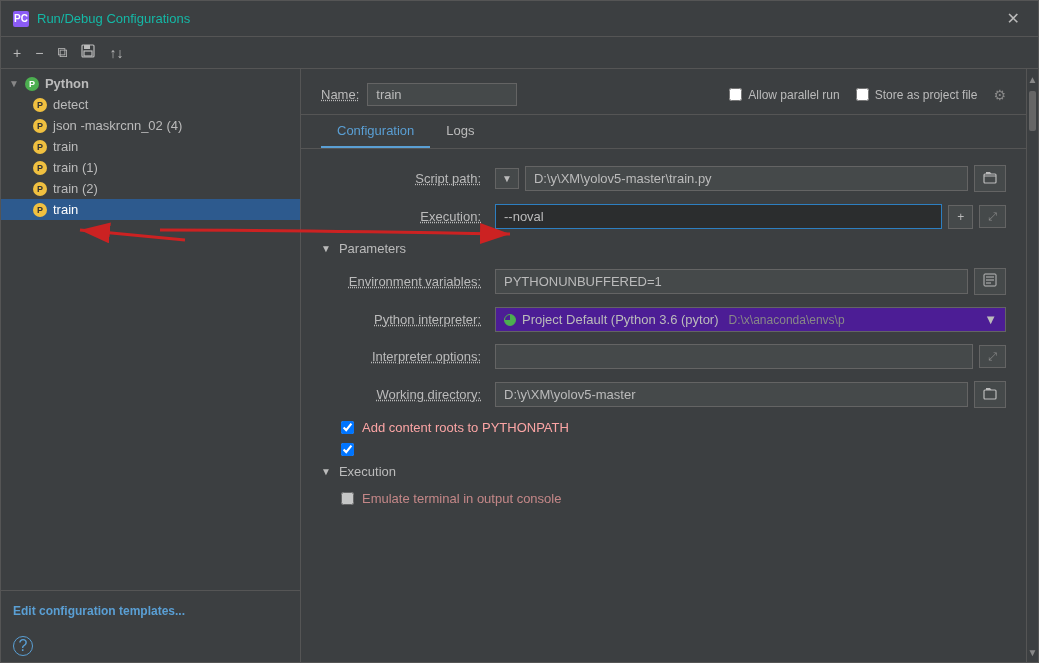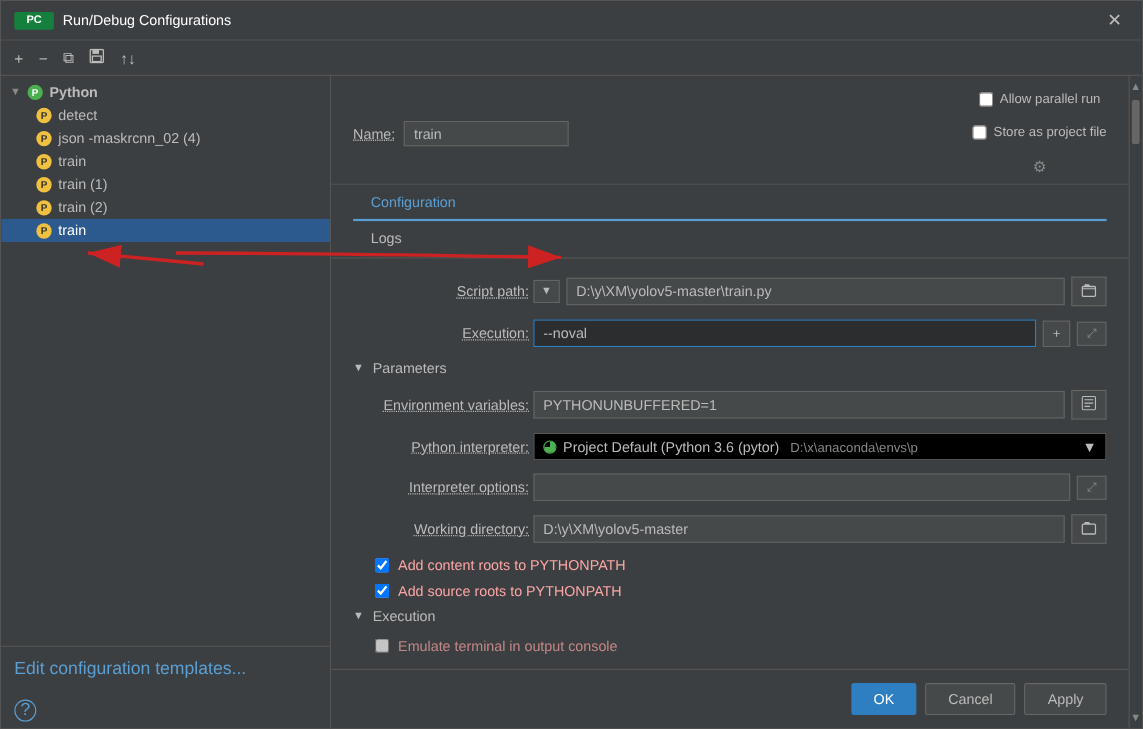--- a/index.html
+++ b/index.html
@@ -32,34 +32,34 @@
       height: 36px;
     }
 
     .title-bar-left {
       display: flex;
       align-items: center;
       gap: 8px;
     }
 
     .title-bar-icon {
-      width: 36px;
+      width: 16px;
       height: 16px;
-      background: #15803d;
+      background: #8b5cf6;
       border-radius: 2px;
       display: flex;
       align-items: center;
       justify-content: center;
       font-size: 10px;
       color: white;
       font-weight: bold;
     }
 
     .title-text {
-      color: #ffffff;
+      color: #14b8a6;
       font-size: 13px;
     }
 
     .close-btn {
       color: #bbb;
       cursor: pointer;
       font-size: 16px;
       background: none;
       border: none;
       padding: 2px 6px;
@@ -136,21 +136,22 @@
     .py-icon.green { background: #4CAF50; color: white; }
 
     .sidebar-footer {
       padding: 12px;
       border-top: 1px solid #555;
     }
 
     .sidebar-footer a {
       color: #5a9fd4;
       text-decoration: none;
-      font-size: 16px;
+      font-size: 12px;
+      font-weight: bold;
     }
 
     .main-panel {
       flex: 1;
       background: #3c3f41;
       display: flex;
       flex-direction: column;
       overflow: hidden;
     }
 
@@ -182,21 +183,20 @@
       font-size: 13px;
       width: 150px;
       outline: none;
     }
 
     .config-options {
       display: flex;
       align-items: center;
       gap: 16px;
       margin-left: auto;
-      flex-direction: column;
     }
 
     .checkbox-group {
       display: flex;
       align-items: center;
       gap: 6px;
     }
 
     .checkbox-group input[type="checkbox"] {
       cursor: pointer;
@@ -211,21 +211,20 @@
       color: #888;
       cursor: pointer;
       font-size: 14px;
     }
 
     .tabs {
       display: flex;
       padding: 0 20px;
       background: #3c3f41;
       border-bottom: 1px solid #555;
-      flex-direction: column;
     }
 
     .tab {
       padding: 8px 16px;
       cursor: pointer;
       color: #bbb;
       border-bottom: 2px solid transparent;
       font-size: 13px;
     }
     .tab.active {
@@ -236,21 +235,21 @@
     .form-area {
       flex: 1;
       overflow-y: auto;
       padding: 16px 20px;
     }
 
     .form-row {
       display: flex;
       align-items: center;
       margin-bottom: 12px;
-      gap: 4px;
+      gap: 14px;
     }
 
     .form-label {
       width: 160px;
       color: #bbb;
       flex-shrink: 0;
       text-align: right;
     }
 
     .form-label.underlined {
@@ -331,21 +330,21 @@
     .checkbox-row label {
       color: #fca5a5;
       cursor: pointer;
     }
 
     .checkbox-row input[type="checkbox"] {
       cursor: pointer;
     }
 
     .interpreter-select {
-      background: #000000;
+      background: #4c1d95;
       border: 1px solid #646464;
       color: #bbb;
       padding: 4px 8px;
       font-size: 13px;
       flex: 1;
       cursor: pointer;
       display: flex;
       align-items: center;
       justify-content: space-between;
     }
@@ -621,43 +620,34 @@
             </div>
           </div>
 
           <div class="checkbox-row">
             <input type="checkbox" id="content-roots" checked="" style="">
             <label for="content-roots">Add content roots to PYTHONPATH</label>
           </div>
 
           <div class="checkbox-row">
             <input type="checkbox" id="source-roots" checked="" style="">
-            <label for="source-roots">Add source roots to PYTHONPATH</label>
           </div>
 
           <div class="section-header">
             <span class="arrow">▼</span>
             <span class="section-title">Execution</span>
           </div>
 
           <div class="checkbox-row" style="opacity:0.7;">
             <input type="checkbox" id="emulate-terminal" style="">
             <label for="emulate-terminal">Emulate terminal in output console</label>
           </div>
 
         </div>
 
-        <div class="bottom-bar">
-          <div></div>
-          <div class="bottom-right">
-            <button class="action-btn btn-ok">OK</button>
-            <button class="action-btn btn-cancel">Cancel</button>
-            <button class="action-btn btn-apply">Apply</button>
-          </div>
-        </div>
       </div>
 
       <div class="vertical-scrollbar" style="width:12px; background:#3c3f41; border-left:1px solid #555;">
         <div style="height:20px; display:flex; align-items:center; justify-content:center; color:#888; font-size:10px;">▲</div>
         <div class="scrollbar-thumb" style="margin:2px; background:#666; border-radius:2px; height:40px;"></div>
         <div style="flex:1;"></div>
         <div style="height:20px; display:flex; align-items:center; justify-content:center; color:#888; font-size:10px;">▼</div>
       </div>
     </div>
   </div>

